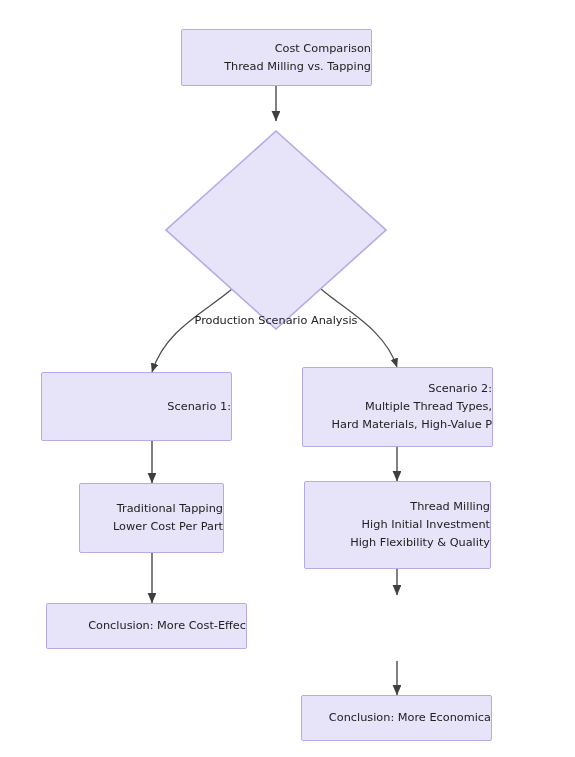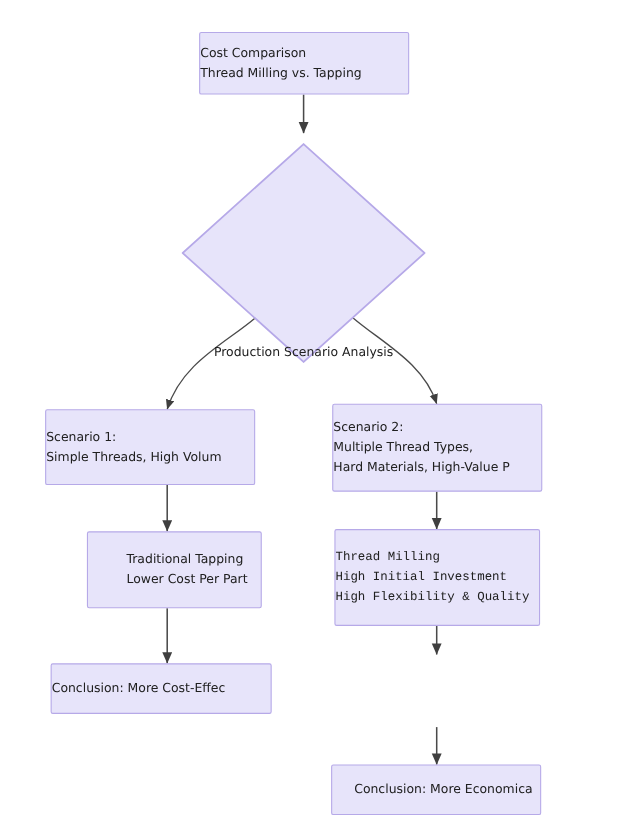--- a/index.html
+++ b/index.html
@@ -30,21 +30,21 @@
     pointer-events: none;
   }
   .node {
     position: absolute;
     box-sizing: border-box;
     background: #e7e4fa;
     border: 1px solid #b6a9e8;
     border-radius: 2px;
     display: flex;
     flex-direction: column;
-    align-items: flex-start;
+    align-items: flex-end;
     justify-content: center;
     color: #202020;
     font-size: 11.3px;
     line-height: 18px;
     white-space: nowrap;
     overflow: hidden;
     text-align: center;
   }
   .node .line {
     display: block;
@@ -120,35 +120,34 @@
     <svg class="diamond-shape" viewBox="0 0 222 200" aria-hidden="true">
       <polygon points="111,1 221,100 111,199 1,100" fill="#e7e4fa" stroke="#b6a9e8" stroke-width="1.6"></polygon>
     </svg>
     <div class="diamond-label">
       <span>Production Scenario Analysis</span>
     </div>
   </div>
 
   <div class="node" style="left:41px; top:372px; width:191px; height:69px;">
     <span class="line">Scenario 1:</span>
-    <span class="line">Simple Threads, High Volum</span>
   </div>
 
   <div class="node" style="left:302px; top:367px; width:191px; height:80px;">
     <span class="line">Scenario 2:</span>
     <span class="line">Multiple Thread Types,</span>
     <span class="line">Hard Materials, High-Value P</span>
   </div>
 
-  <div class="node" style="left:79px; top:483px; width:159px; height:70px;padding-left:35px;">
+  <div class="node" style="left:79px; top:483px; width:145px; height:70px;padding-left:35px;">
     <span class="line">Traditional Tapping</span>
     <span class="line">Lower Cost Per Part</span>
   </div>
 
-  <div class="node" style="left:304px; top:481px; width:187px; height:88px;font-family:Liberation Mono, monospace;">
+  <div class="node" style="left:304px; top:481px; width:187px; height:88px;">
     <span class="line">Thread Milling</span>
     <span class="line">High Initial Investment</span>
     <span class="line">High Flexibility &amp; Quality</span>
   </div>
 
   <div class="node" style="left:46px; top:603px; width:201px; height:46px;">
     <span class="line">Conclusion: More Cost-Effec</span>
   </div>
 
 

